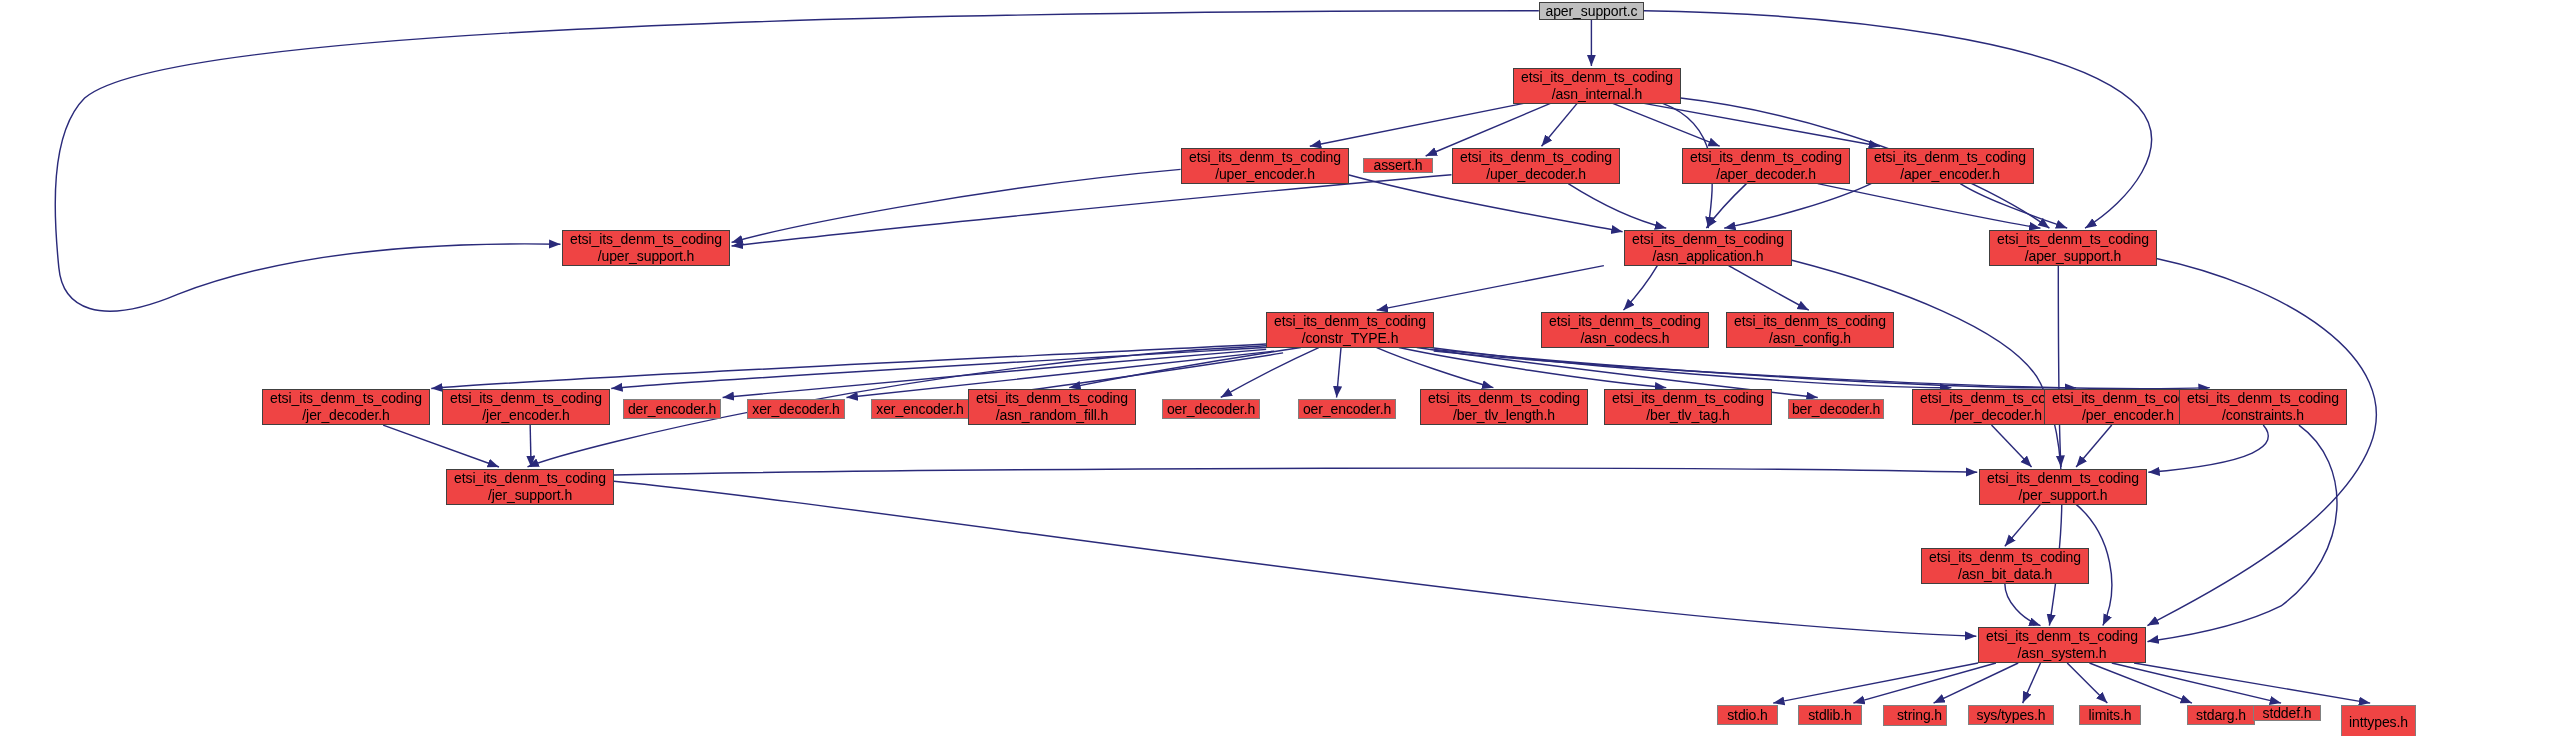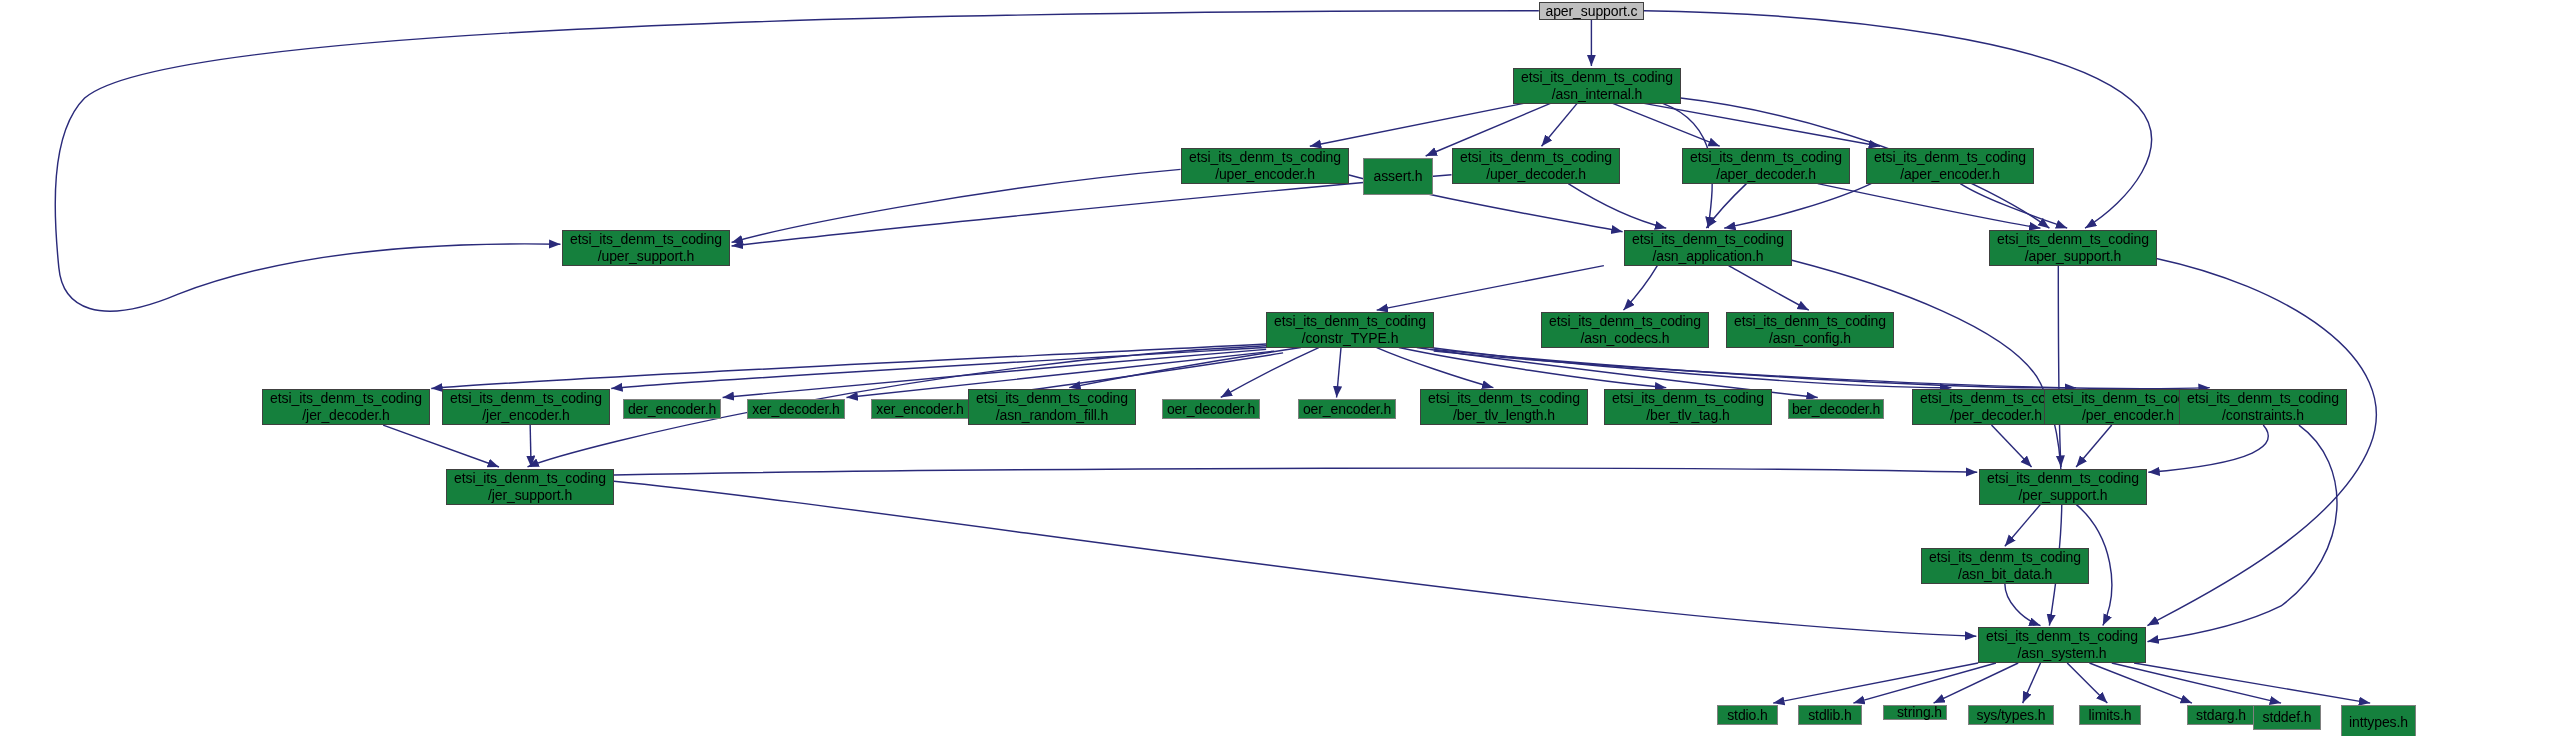--- a/index.html
+++ b/index.html
@@ -24,21 +24,21 @@
   }
   .node {
     position: absolute;
     box-sizing: border-box;
     display: flex;
     align-items: center;
     justify-content: center;
     text-align: center;
     line-height: 1.18;
     color: #000000;
-    background: #15803d;
+    background: #ef4444;
     border: 0.9px solid #808080;
     font-size: 14px;
     white-space: pre;
     letter-spacing: -0.1px;
   }
   .node.strong {
     border: 1.4px solid #404040;
   }
   .node.root {
     background: #bfbfbf;
@@ -117,21 +117,21 @@
         <path d="M2320,744 L2365,789" fill="none" stroke="#2a2a7a" stroke-width="1.6" marker-end="url(#arrow)"></path>
         <path d="M2345,744 L2460,789" fill="none" stroke="#2a2a7a" stroke-width="1.6" marker-end="url(#arrow)"></path>
         <path d="M2370,744 L2560,789" fill="none" stroke="#2a2a7a" stroke-width="1.6" marker-end="url(#arrow)"></path>
         <path d="M2395,744 L2660,789" fill="none" stroke="#2a2a7a" stroke-width="1.6" marker-end="url(#arrow)"></path>
       </g>
   </svg>
   <div id="nodes">
       <div class="node root" style="left: 1539px; top: 1.8px; width: 105px; height: 18px;"><span class="label">aper_support.c</span></div>
       <div class="node strong" style="left: 1513px; top: 68px; width: 168px; height: 36px;"><span class="label"><span>etsi_its_denm_ts_coding</span><br><span>/asn_internal.h</span></span></div>
       <div class="node strong" style="left: 1181px; top: 148px; width: 168px; height: 36px;"><span class="label"><span>etsi_its_denm_ts_coding</span><br><span>/uper_encoder.h</span></span></div>
-      <div class="node weak" style="left: 1363px; top: 158px; width: 70px; height: 37px;"><span class="label">assert.h</span></div>
+      <div class="node weak" style="left: 1363px; top: 158px; width: 70px; height: 15px;"><span class="label">assert.h</span></div>
       <div class="node strong" style="left: 1452px; top: 148px; width: 168px; height: 36px;"><span class="label"><span>etsi_its_denm_ts_coding</span><br><span>/uper_decoder.h</span></span></div>
       <div class="node strong" style="left: 1682px; top: 148px; width: 168px; height: 36px;"><span class="label"><span>etsi_its_denm_ts_coding</span><br><span>/aper_decoder.h</span></span></div>
       <div class="node strong" style="left: 1866px; top: 148px; width: 168px; height: 36px;"><span class="label"><span>etsi_its_denm_ts_coding</span><br><span>/aper_encoder.h</span></span></div>
       <div class="node strong" style="left: 562px; top: 230px; width: 168px; height: 36px;"><span class="label"><span>etsi_its_denm_ts_coding</span><br><span>/uper_support.h</span></span></div>
       <div class="node strong" style="left: 1624px; top: 230px; width: 168px; height: 36px;"><span class="label"><span>etsi_its_denm_ts_coding</span><br><span>/asn_application.h</span></span></div>
       <div class="node strong" style="left: 1989px; top: 230px; width: 168px; height: 36px;"><span class="label"><span>etsi_its_denm_ts_coding</span><br><span>/aper_support.h</span></span></div>
       <div class="node strong" style="left: 1266px; top: 312px; width: 168px; height: 36px;"><span class="label"><span>etsi_its_denm_ts_coding</span><br><span>/constr_TYPE.h</span></span></div>
       <div class="node strong" style="left: 1541px; top: 312px; width: 168px; height: 36px;"><span class="label"><span>etsi_its_denm_ts_coding</span><br><span>/asn_codecs.h</span></span></div>
       <div class="node strong" style="left: 1726px; top: 312px; width: 168px; height: 36px;"><span class="label"><span>etsi_its_denm_ts_coding</span><br><span>/asn_config.h</span></span></div>
       <div class="node strong" style="left: 262px; top: 389px; width: 168px; height: 36px;"><span class="label"><span>etsi_its_denm_ts_coding</span><br><span>/jer_decoder.h</span></span></div>
@@ -147,21 +147,21 @@
       <div class="node weak" style="left: 1788px; top: 399px; width: 96px; height: 19.6px;"><span class="label">ber_decoder.h</span></div>
       <div class="node strong" style="left: 1912px; top: 389px; width: 168px; height: 36px;"><span class="label"><span>etsi_its_denm_ts_coding</span><br><span>/per_decoder.h</span></span></div>
       <div class="node strong" style="left: 2044px; top: 389px; width: 168px; height: 36px;"><span class="label"><span>etsi_its_denm_ts_coding</span><br><span>/per_encoder.h</span></span></div>
       <div class="node strong" style="left: 2179px; top: 389px; width: 168px; height: 36px;"><span class="label"><span>etsi_its_denm_ts_coding</span><br><span>/constraints.h</span></span></div>
       <div class="node strong" style="left: 446px; top: 469px; width: 168px; height: 36px;"><span class="label"><span>etsi_its_denm_ts_coding</span><br><span>/jer_support.h</span></span></div>
       <div class="node strong" style="left: 1979px; top: 469px; width: 168px; height: 36px;"><span class="label"><span>etsi_its_denm_ts_coding</span><br><span>/per_support.h</span></span></div>
       <div class="node strong" style="left: 1921px; top: 548px; width: 168px; height: 36px;"><span class="label"><span>etsi_its_denm_ts_coding</span><br><span>/asn_bit_data.h</span></span></div>
       <div class="node strong" style="left: 1978px; top: 627px; width: 168px; height: 36px;"><span class="label"><span>etsi_its_denm_ts_coding</span><br><span>/asn_system.h</span></span></div>
       <div class="node weak" style="left: 1717px; top: 705px; width: 61px; height: 19.6px;"><span class="label">stdio.h</span></div>
       <div class="node weak" style="left: 1798px; top: 705px; width: 64px; height: 19.6px;"><span class="label">stdlib.h</span></div>
-      <div class="node weak" style="left: 1883px; top: 705px; width: 64px; height: 15px; padding-left: 9px;"><span class="label">string.h</span></div>
+      <div class="node weak" style="left: 1883px; top: 705px; width: 64px; height: 21px; padding-left: 9px;"><span class="label">string.h</span></div>
       <div class="node weak" style="left: 1968px; top: 705px; width: 86px; height: 19.6px;"><span class="label">sys/types.h</span></div>
       <div class="node weak" style="left: 2079px; top: 705px; width: 62px; height: 19.6px;"><span class="label">limits.h</span></div>
       <div class="node weak" style="left: 2163px; top: 705px; width: 68px; height: 19.6px; margin-left: 24px;"><span class="label">stdarg.h</span></div>
-      <div class="node weak" style="left: 2253px; top: 705px; width: 68px; height: 25px;"><span class="label">stddef.h</span></div>
+      <div class="node weak" style="left: 2253px; top: 705px; width: 68px; height: 16px;"><span class="label">stddef.h</span></div>
       <div class="node weak" style="left: 2341px; top: 705px; width: 75px; height: 35px;"><span class="label">inttypes.h</span></div>
     </div>
 </div>
 
 
 </body></html>

